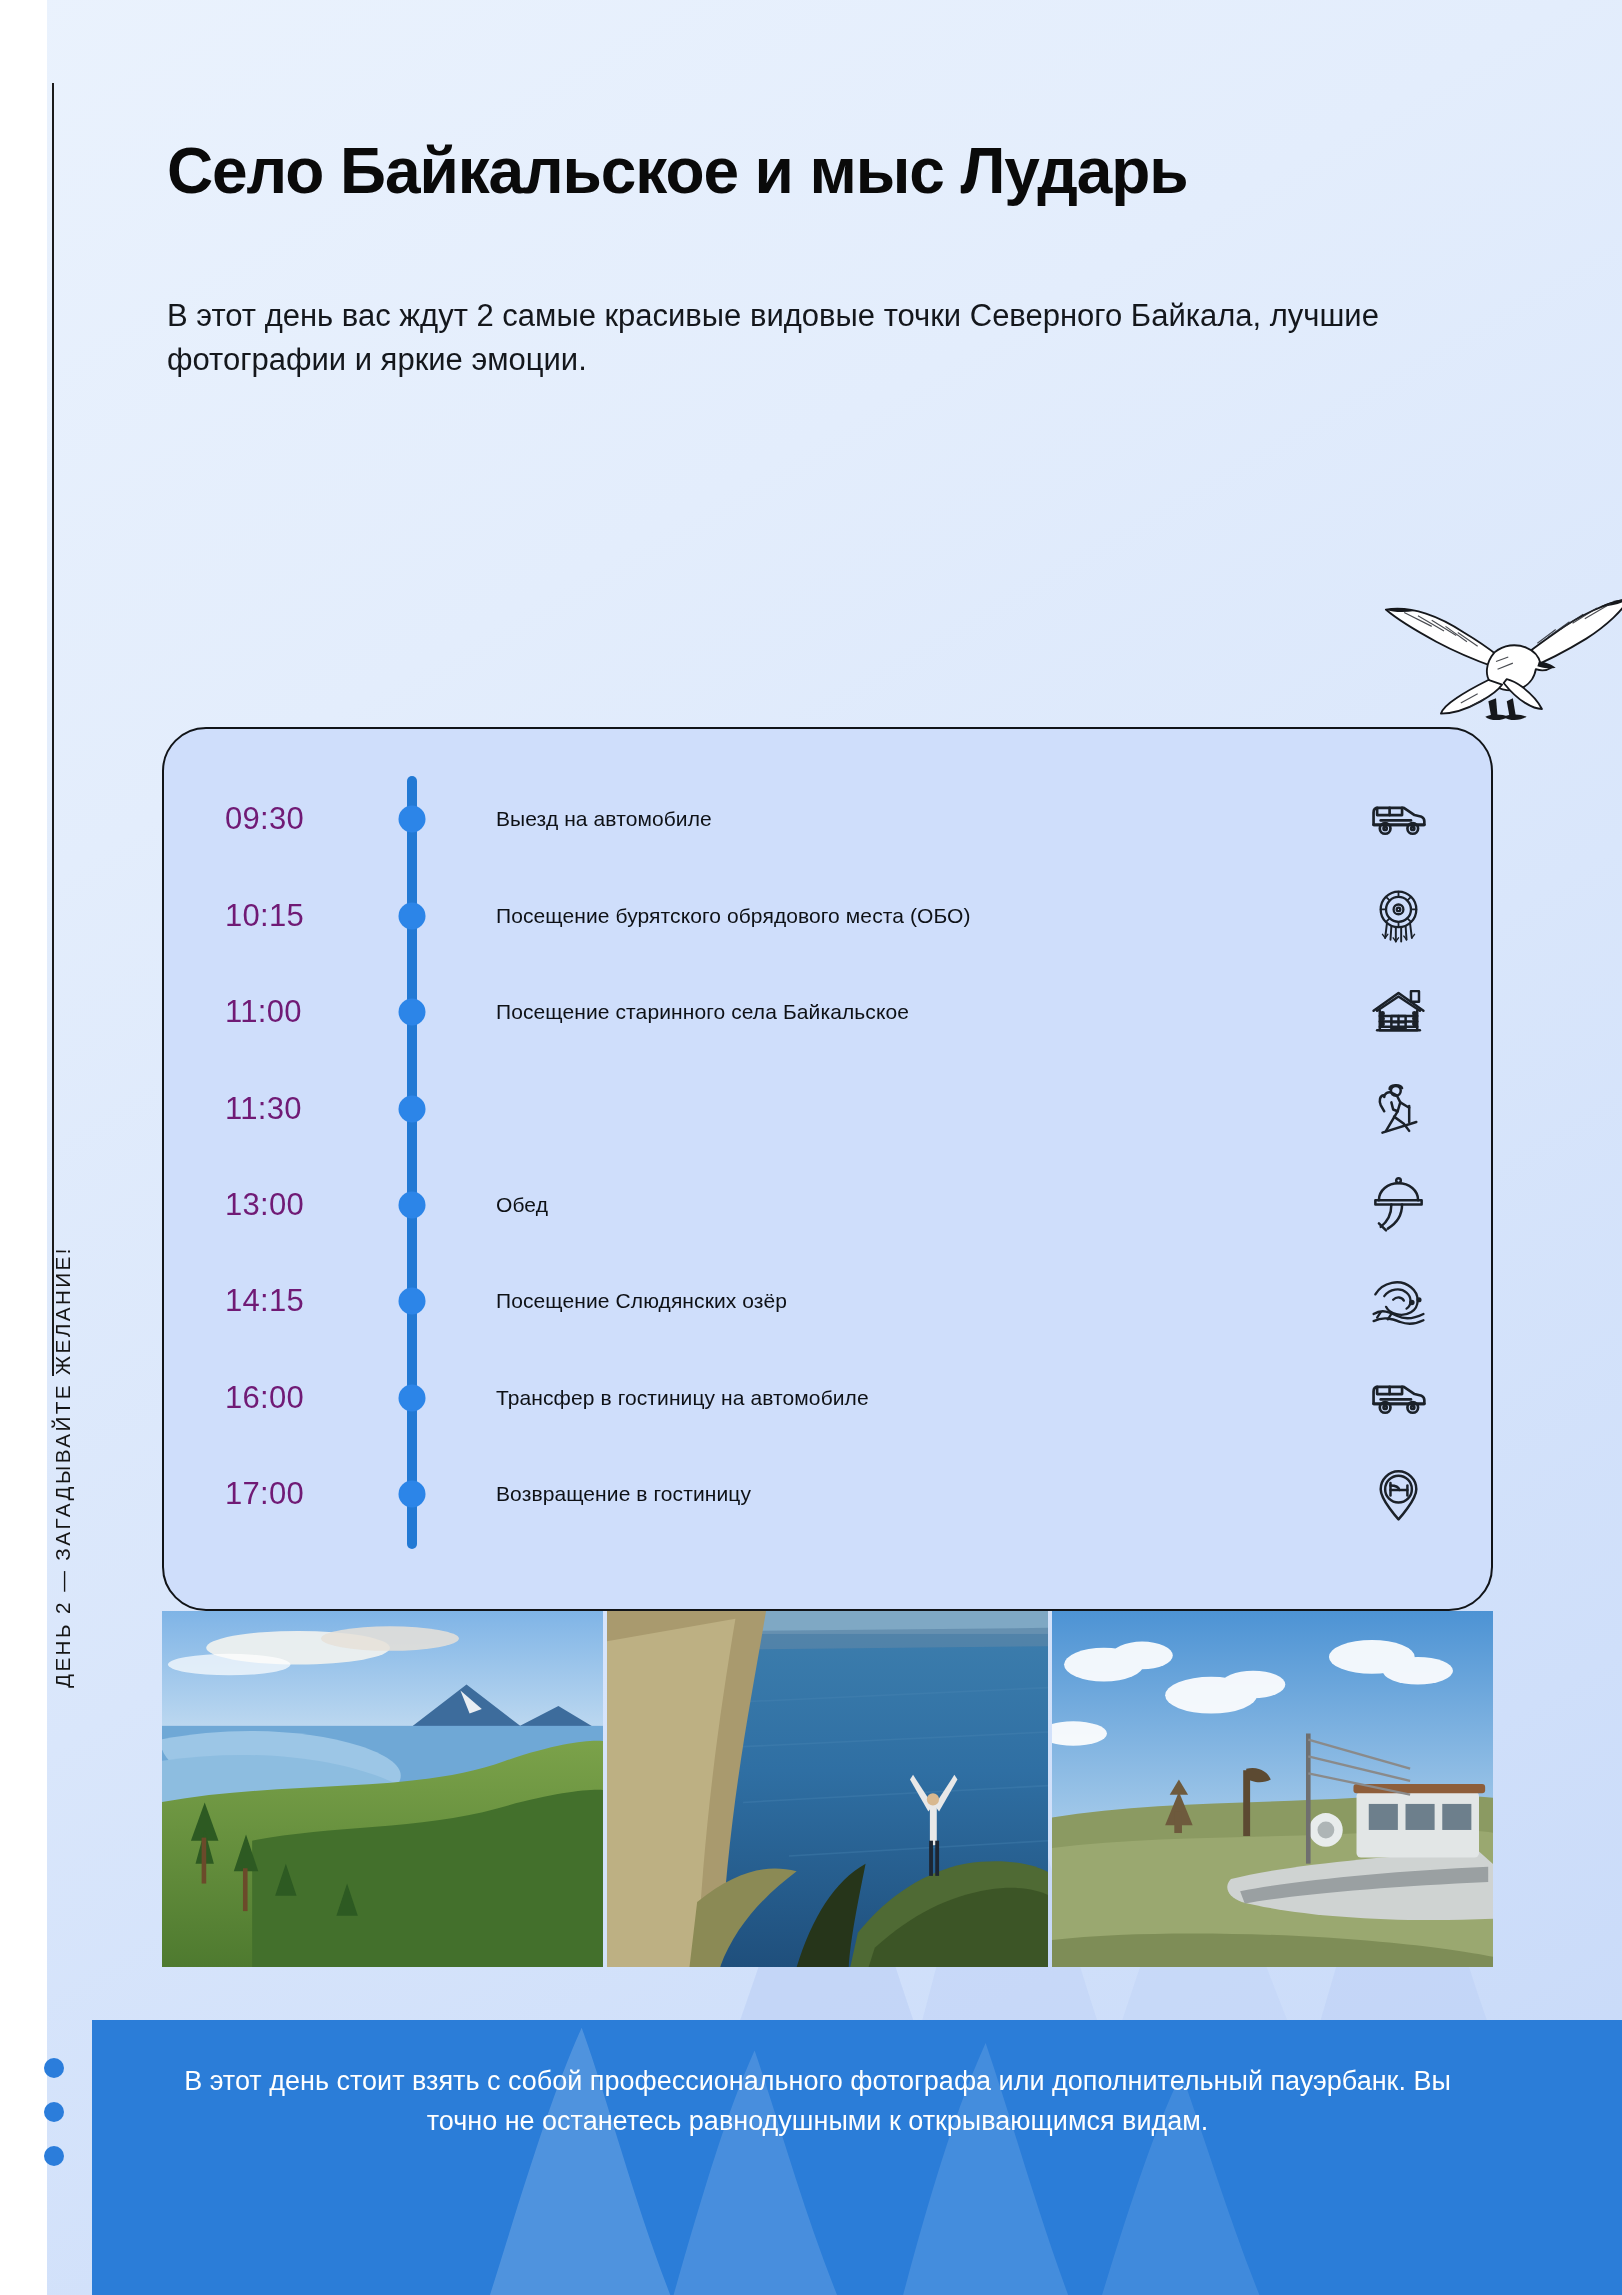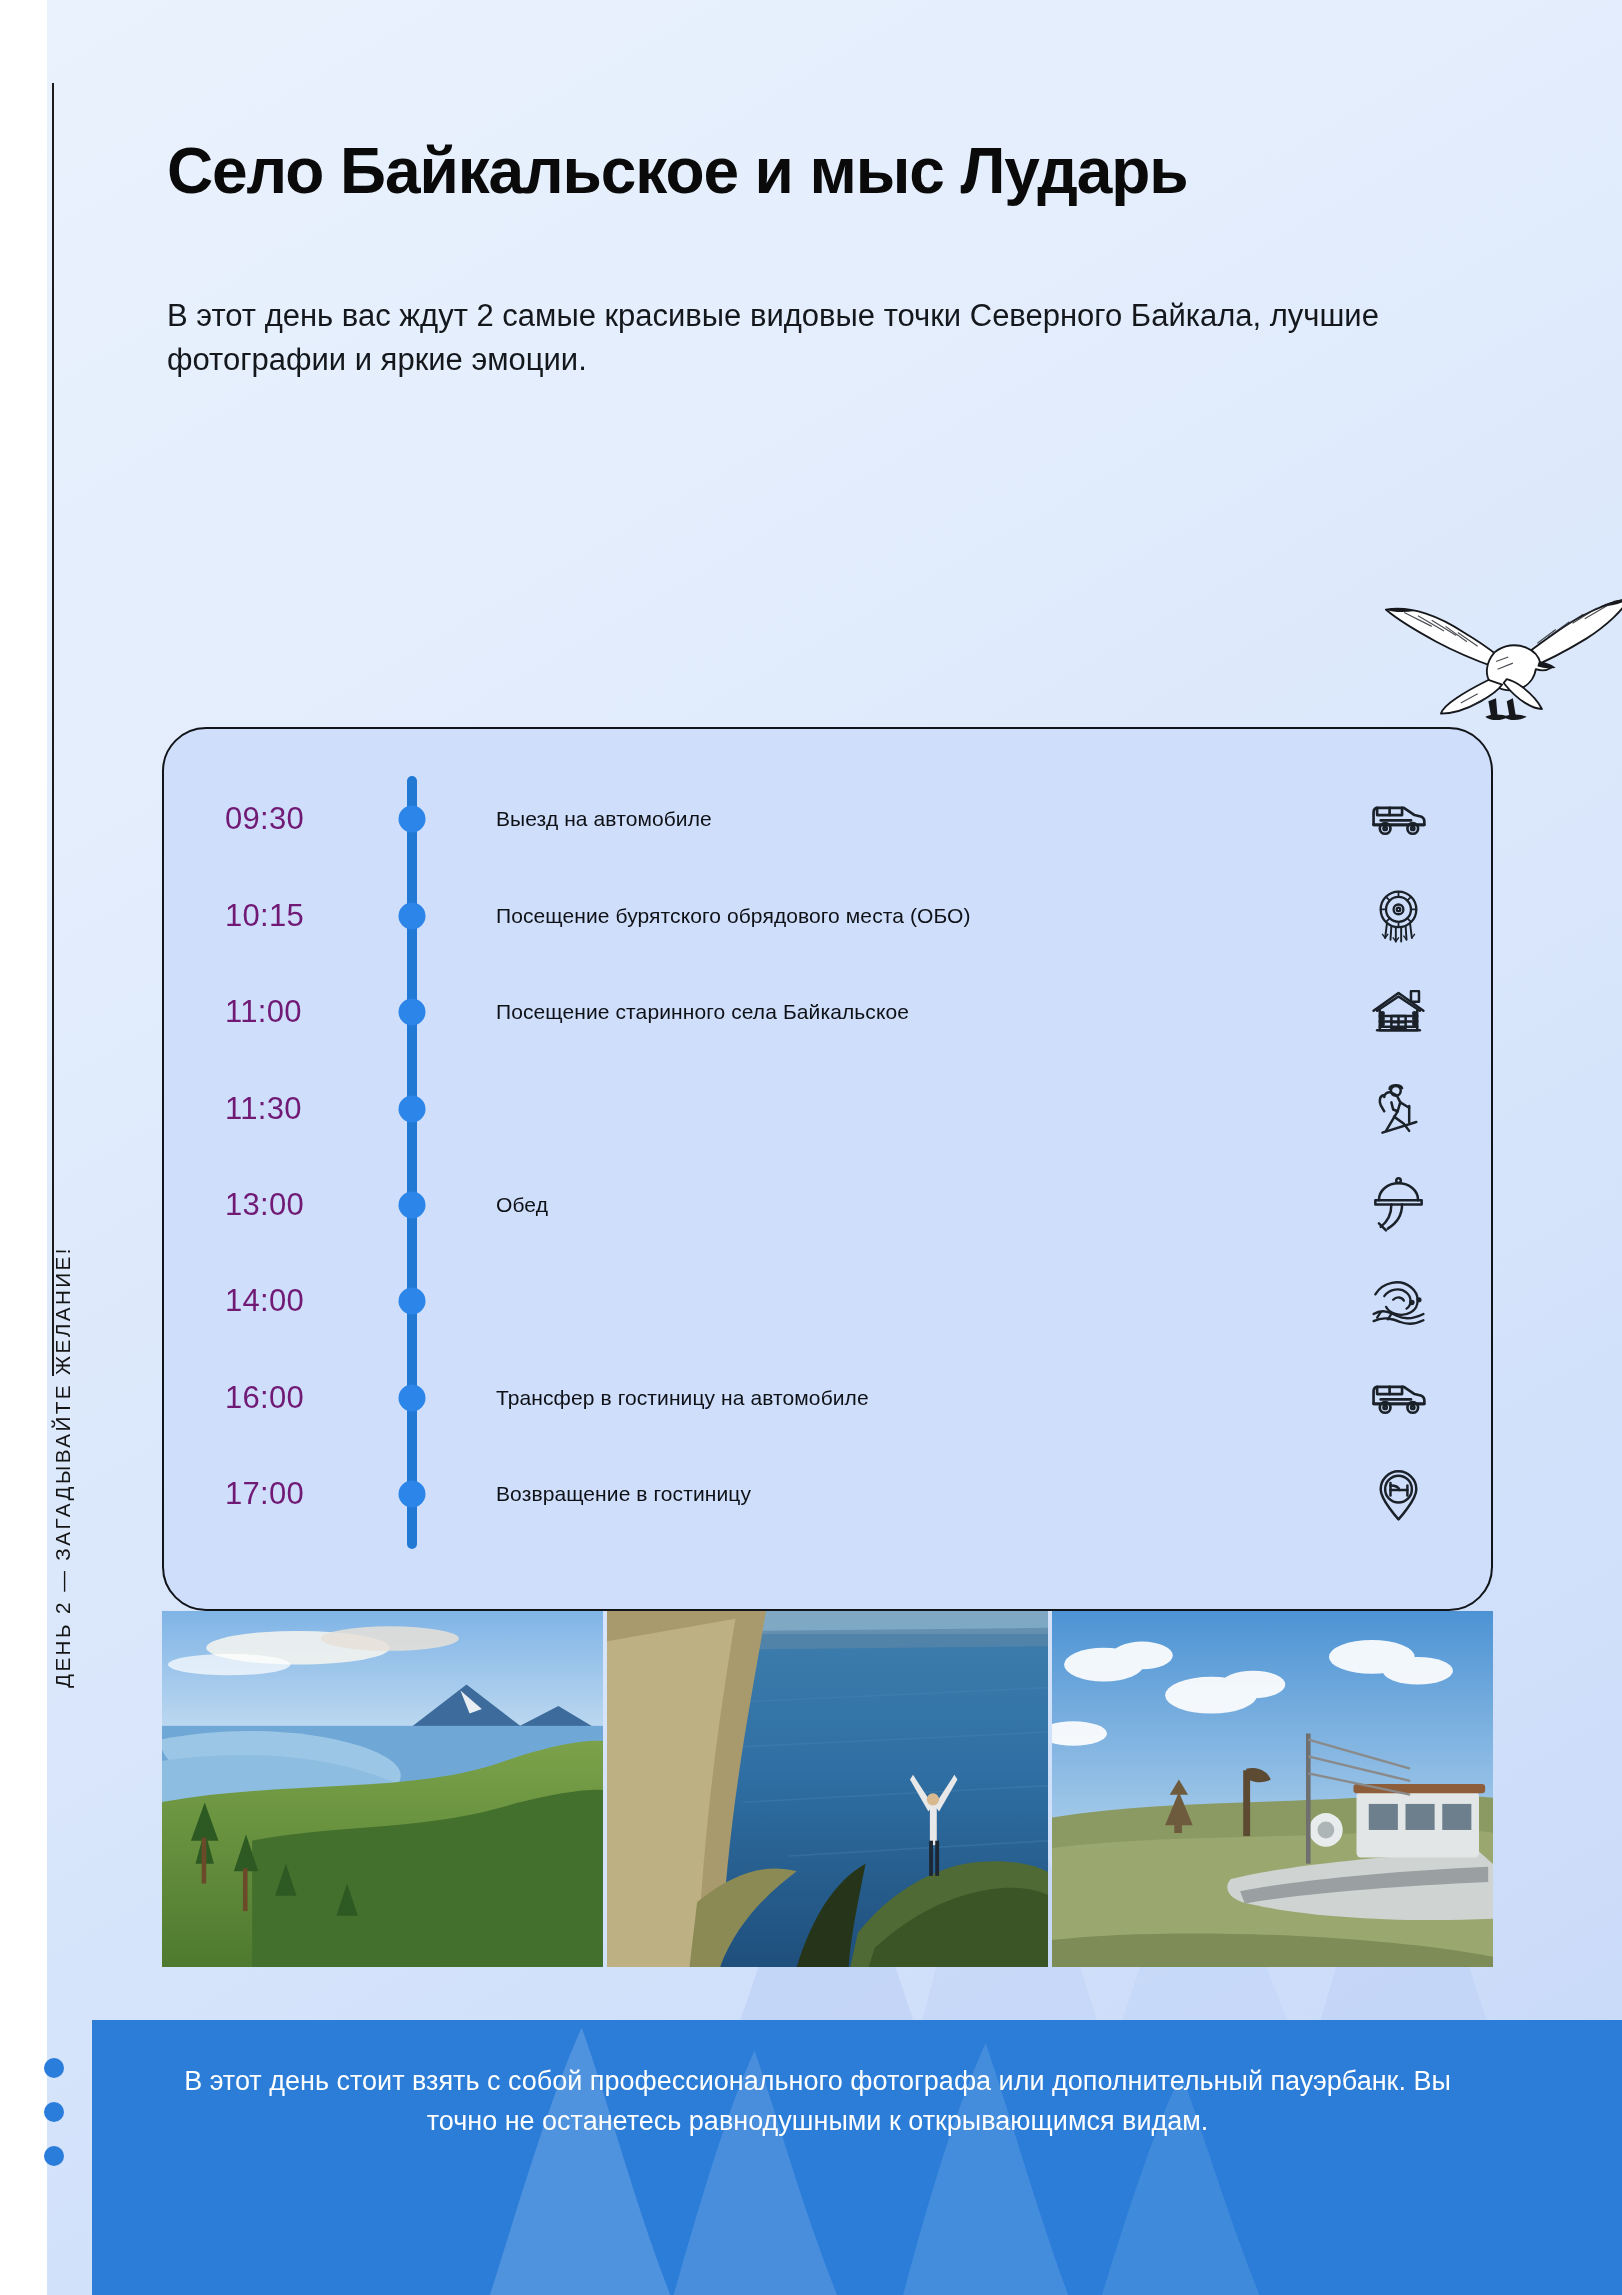--- a/index.html
+++ b/index.html
@@ -322,22 +322,23 @@
       <path d="M10 26 C10 15 20 7 32 7 C44 7 54 15 54 26"></path>
       <path d="M6 26 L58 26 L58 31 L6 31 Z"></path>
       <circle cx="32" cy="4" r="2.6"></circle>
       <path d="M24 31 C24 42 20 50 12 56"></path>
       <path d="M36 31 C36 44 30 52 20 58"></path>
       <path d="M10 52 L18 60"></path>
     </svg>
           </div>
         </div>
         <div class="row" style="position: absolute; left: 0px; top: 529px; width: 100%;">
-          <div class="row-time">14:00</div>
-          <div class="row-dot"></div>
+          <div class="row-time">14:15</div>
+          <div class="row-dot"></div>
+          <div class="row-label">Посещение Слюдянских озёр</div>
           <div class="row-icon">
             <svg viewBox="0 0 64 64" fill="none" stroke="#1b2129" stroke-width="2.6" stroke-linejoin="round" stroke-linecap="round">
       <path d="M6 24 C14 10 34 6 46 16 C56 24 56 38 46 44 C36 50 22 46 18 38"></path>
       <path d="M16 26 C22 18 34 16 41 22 C47 27 47 36 41 40"></path>
       <path d="M26 30 C30 26 36 27 38 31"></path>
       <circle cx="47" cy="33" r="1.8" fill="#1b2129"></circle>
       <circle cx="55" cy="30" r="1.6" fill="#1b2129"></circle>
       <path d="M4 46 C14 40 22 44 30 48 C38 52 48 52 60 46"></path>
       <path d="M4 54 C16 48 26 52 34 55 C42 58 52 57 60 53"></path>
       <path d="M12 44 L8 50"></path>

